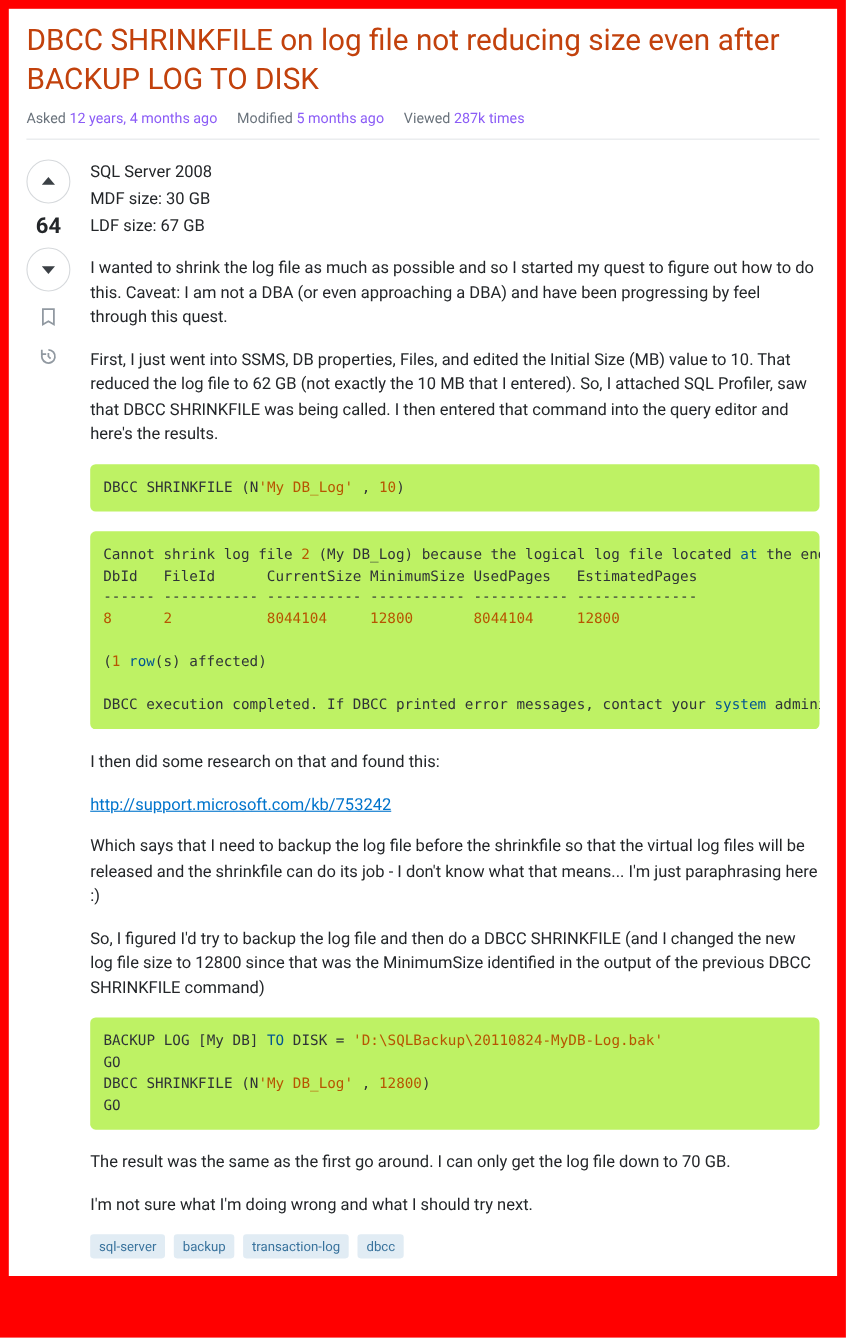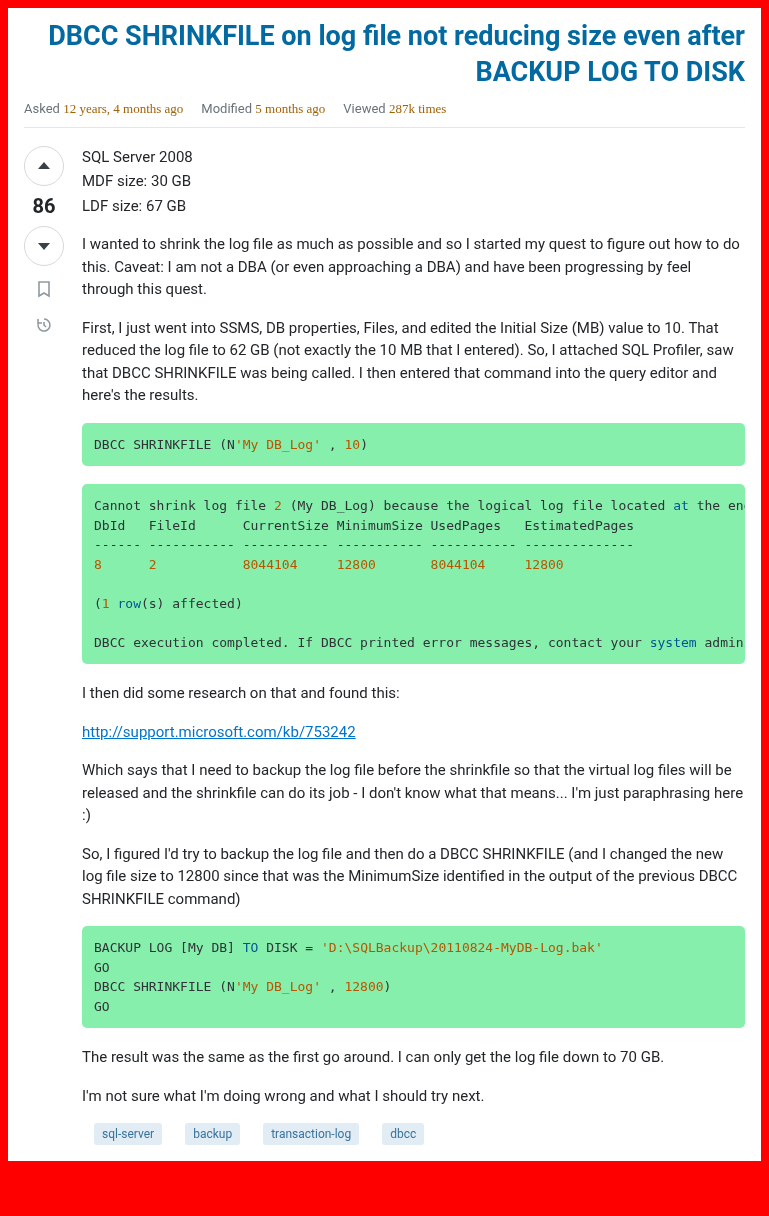--- a/index.html
+++ b/index.html
@@ -10,36 +10,35 @@
     font-size: 15px;
     color: #232629;
   }
   .page {
     background: #fff;
     width: 753px;
     padding: 10px 16px 16px 16px;
   }
   h1 {
     font-size: 27px;
-    font-weight: 700;
-    color: #0369a1;
+    font-weight: 400;
+    color: #c2410c;
     line-height: 1.35;
     margin-bottom: 10px;
-    text-align: right;
   }
   .meta-row {
     display: flex;
     gap: 18px;
     font-size: 13px;
     color: #6a737c;
     padding-bottom: 10px;
     border-bottom: 1px solid #e3e6e8;
     margin-bottom: 18px;
   }
-  .meta-row .val { color: #a16207; font-family: Liberation Serif, serif; }
+  .meta-row .val { color: #8b5cf6; }
   .content-wrap { display: flex; gap: 18px; }
   .vote-col {
     display: flex;
     flex-direction: column;
     align-items: center;
     width: 40px;
     flex-shrink: 0;
   }
   .vote-btn {
     width: 40px;
@@ -63,33 +62,33 @@
     margin-top: 14px;
     color: #9199a1;
     cursor: pointer;
   }
   .tool-icon svg { width: 18px; height: 18px; fill: none; stroke: #9199a1; stroke-width: 1.6; }
   .post-body { flex: 1; min-width: 0; }
   .post-body p { margin-bottom: 16px; line-height: 1.5; }
   .post-body .tight { margin-bottom: 2px; line-height: 1.5; }
   .post-body .tight-last { margin-bottom: 16px; line-height: 1.5; }
   pre.code {
-    background: #86efac;
+    background: #bef264;
     border-radius: 5px;
     padding: 12px;
     font-family: ui-monospace, Menlo, Consolas, monospace;
     font-size: 13px;
     line-height: 1.5;
     margin-bottom: 18px;
     overflow-x: auto;
     white-space: pre;
     color: #2f3337;
   }
   a.link { color: #0074cc; text-decoration: underline; }
-  .tags { display: flex; gap: 23px; flex-wrap: wrap; margin-top: 6px; margin-left: 12px; }
+  .tags { display: flex; gap: 8px; flex-wrap: wrap; margin-top: 6px; }
   .tag {
     background: #e1ecf4;
     color: #39739d;
     font-size: 12px;
     padding: 4px 8px;
     border-radius: 3px;
     cursor: pointer;
   }
   .c-blue { color: #015692; text-align: center; }
   .c-str  { color: #b75501; }
@@ -121,21 +120,21 @@
   </div>
 
   <div class="content-wrap">
 
     <div class="vote-col">
       <div class="vote-btn">
         <svg viewBox="0 0 16 16">
             <path d="M2 11 L8 4 L14 11 Z"></path>
           </svg>
       </div>
-      <div class="score">86</div>
+      <div class="score">64</div>
       <div class="vote-btn">
         <svg viewBox="0 0 16 16">
             <path d="M2 5 L8 12 L14 5 Z"></path>
           </svg>
       </div>
       <div class="tool-icon">
         <svg viewBox="0 0 18 18">
             <path d="M4 2 h10 v14 l-5 -3 l-5 3 Z"></path>
           </svg>
       </div>

